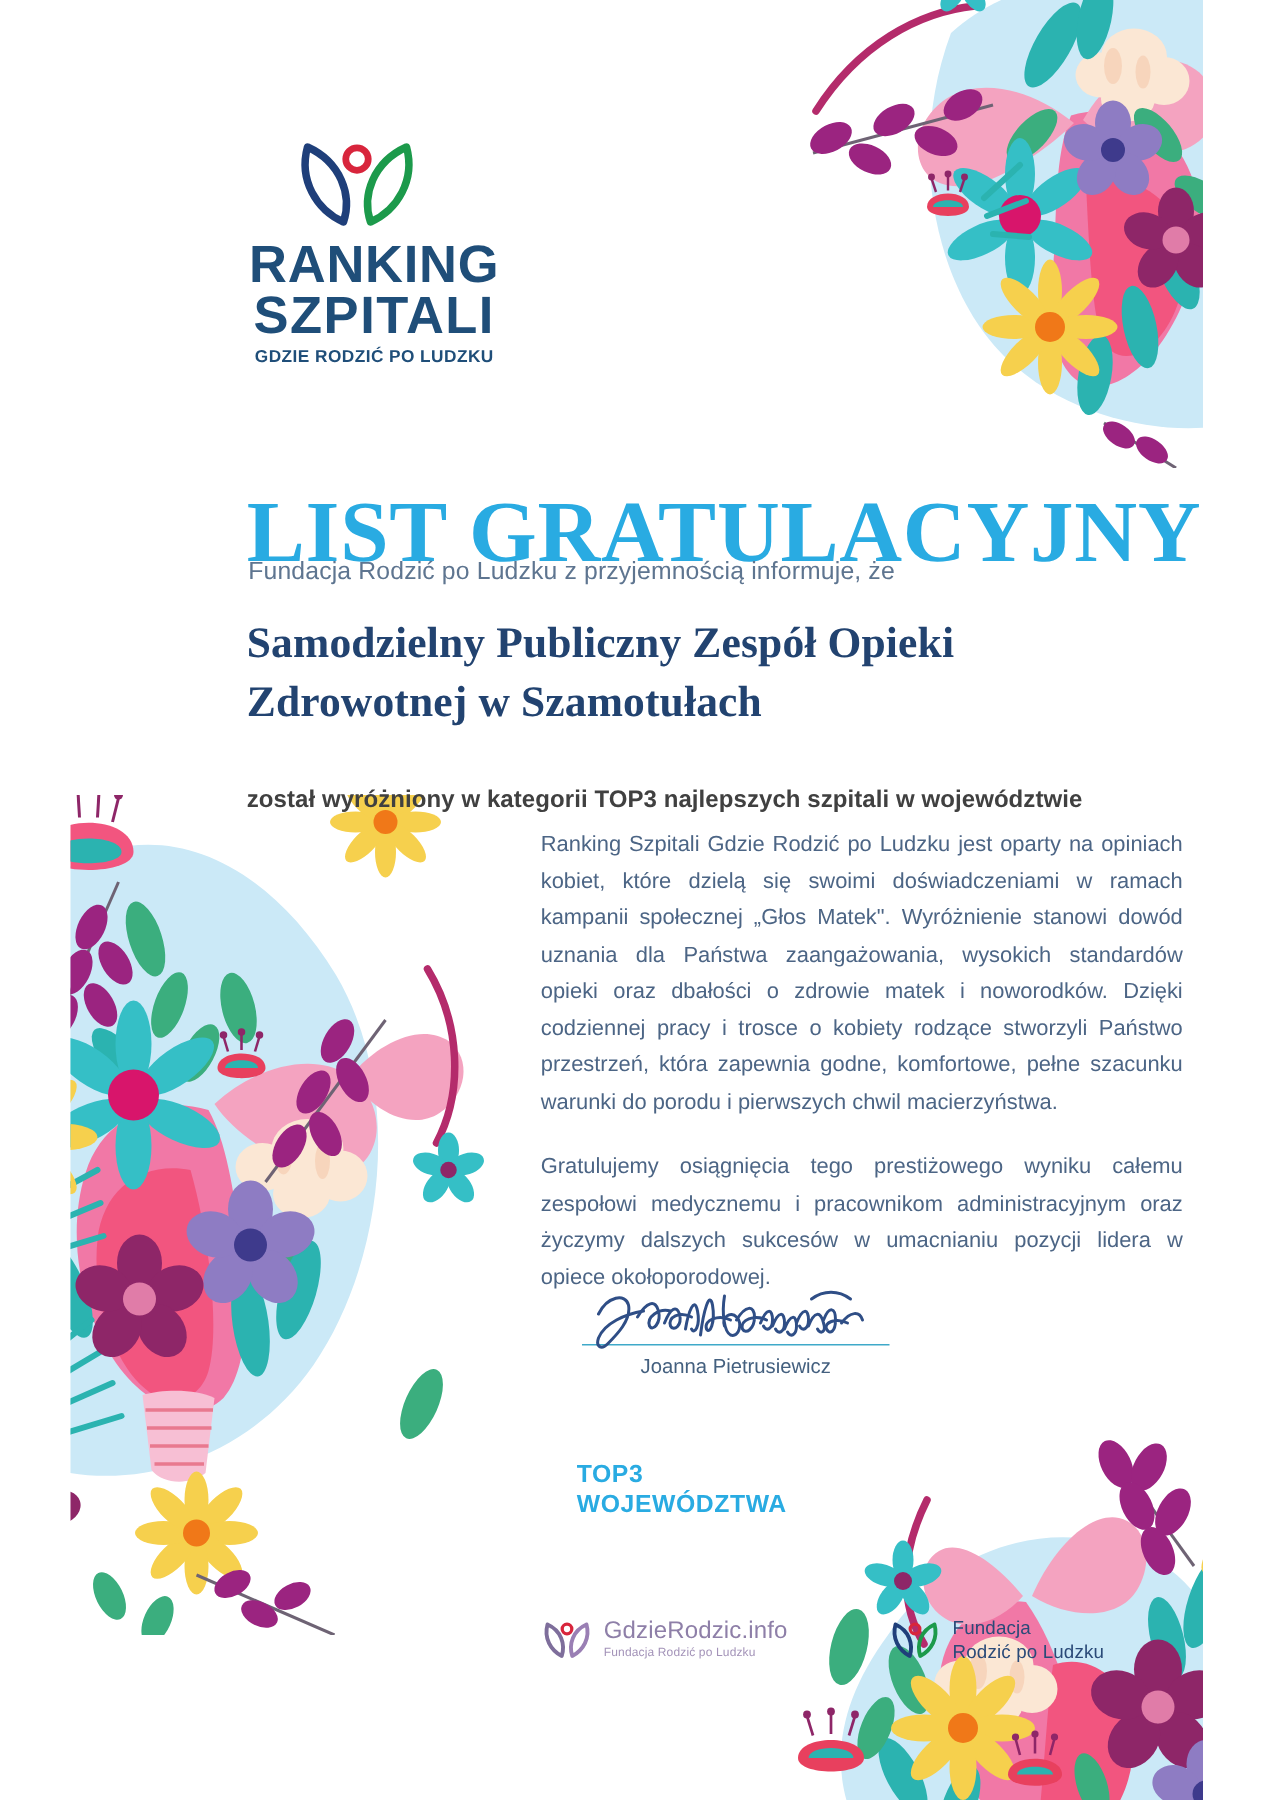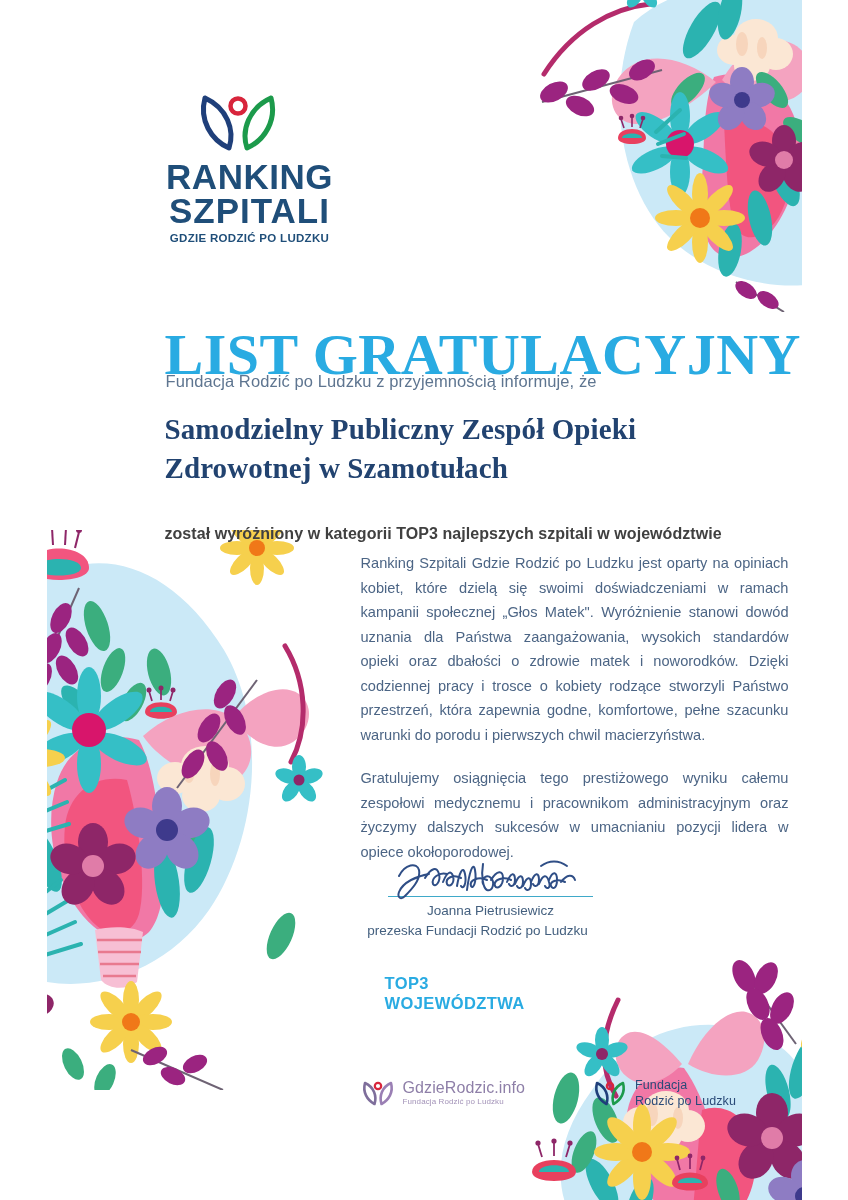--- a/index.html
+++ b/index.html
@@ -770,21 +770,20 @@
         <path d="M132 30 C136 20 140 20 140 28 C140 34 136 36 134 32"></path>
         <path d="M140 26 C144 16 148 16 148 24 C148 30 144 32 142 28"></path>
         <path d="M148 28 C152 18 156 18 158 26 C160 32 156 34 154 30"></path>
         <path d="M158 24 C162 14 166 16 166 24 C166 32 162 34 160 30 C158 26 166 22 174 26"></path>
         <path d="M150 10 C158 4 168 4 176 10"></path>
         <path d="M170 26 C176 18 182 18 184 24"></path>
       </g>
     </svg>
     <div class="sig-rule"></div>
     <div class="sig-name">Joanna Pietrusiewicz</div>
-    <div class="sig-role">prezeska Fundacji Rodzić po Ludzku</div>
   </div>
 
   <div class="badge">
     <div class="badge-cat">
       <div>TOP3</div>
       <div>WOJEWÓDZTWA</div>
     </div>
   </div>
 
   <div class="footer">

